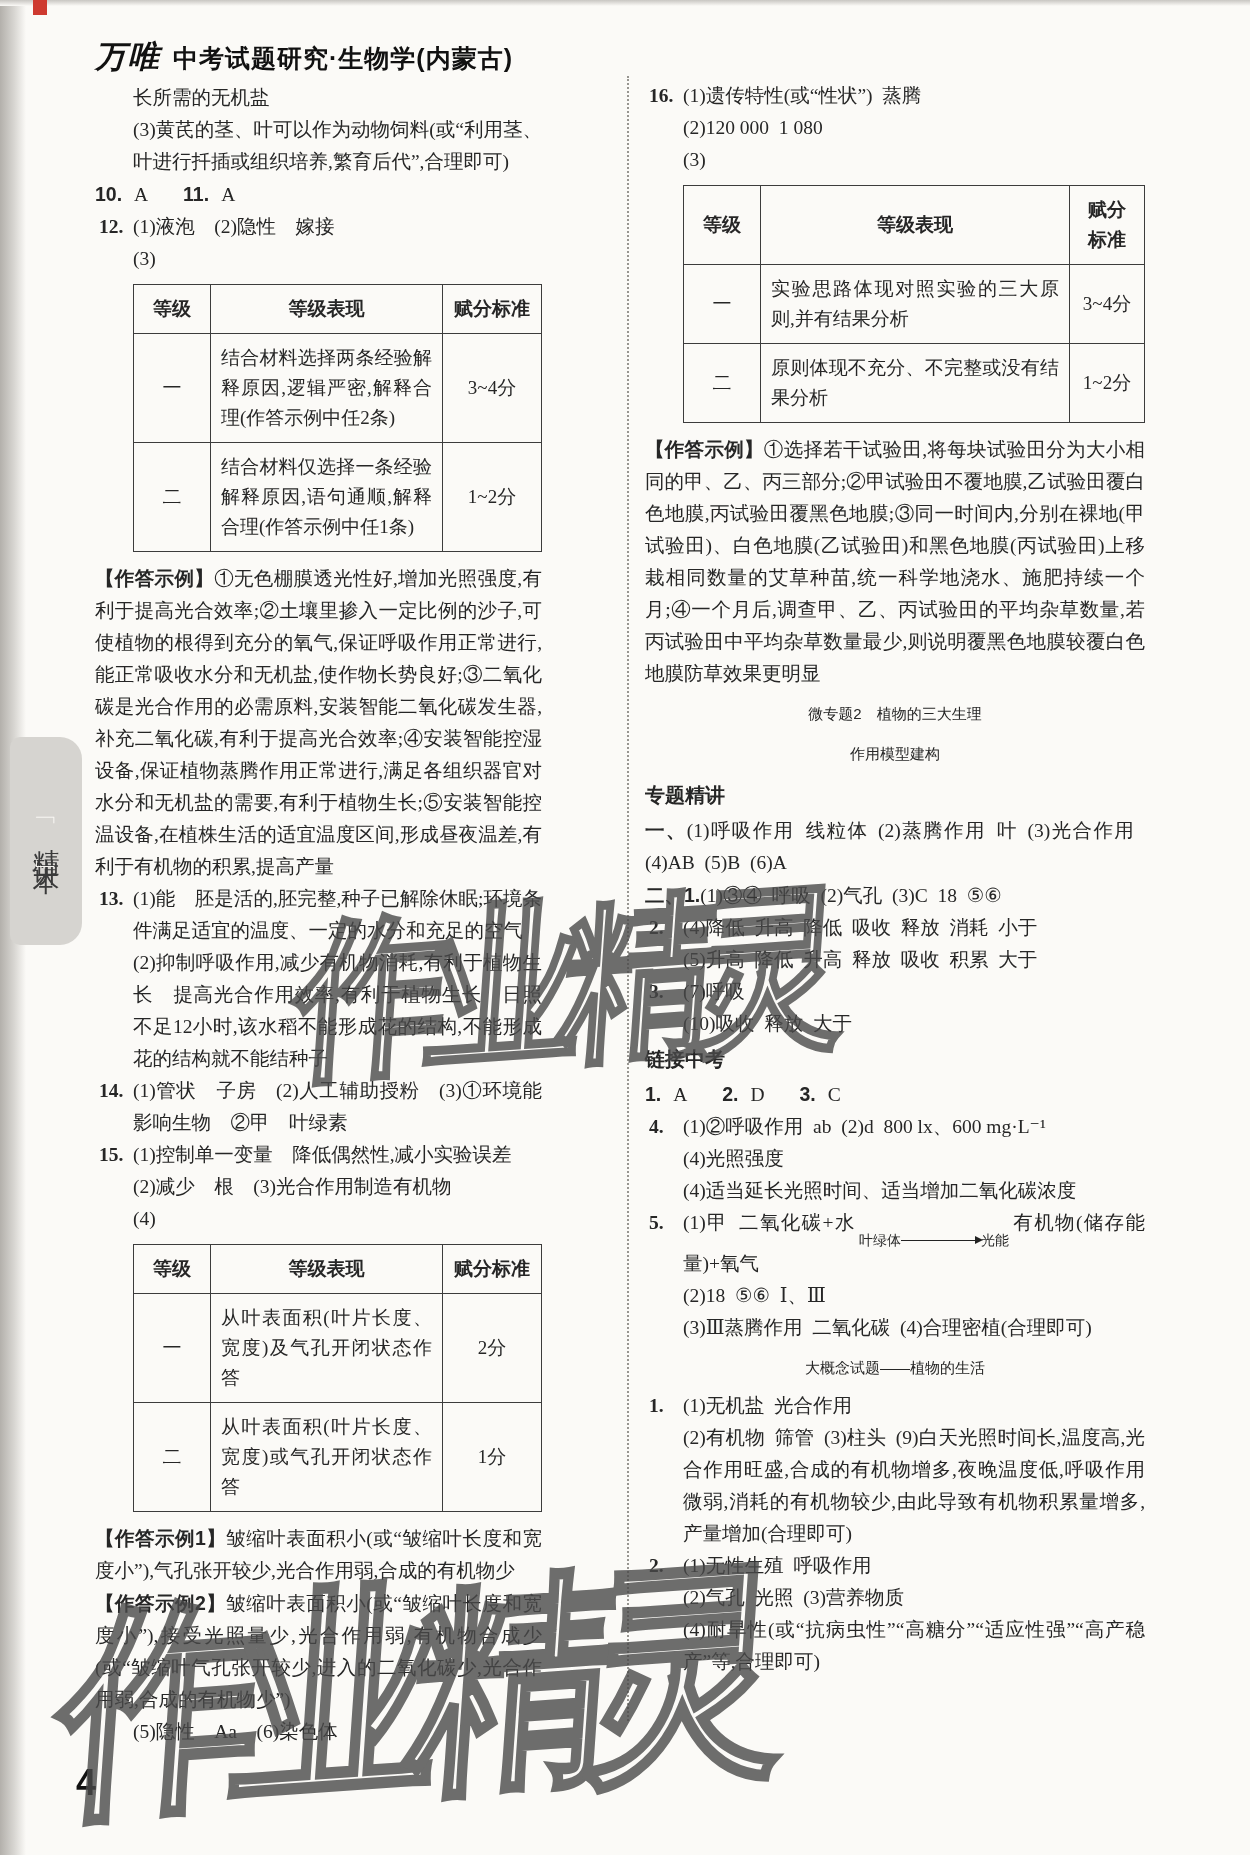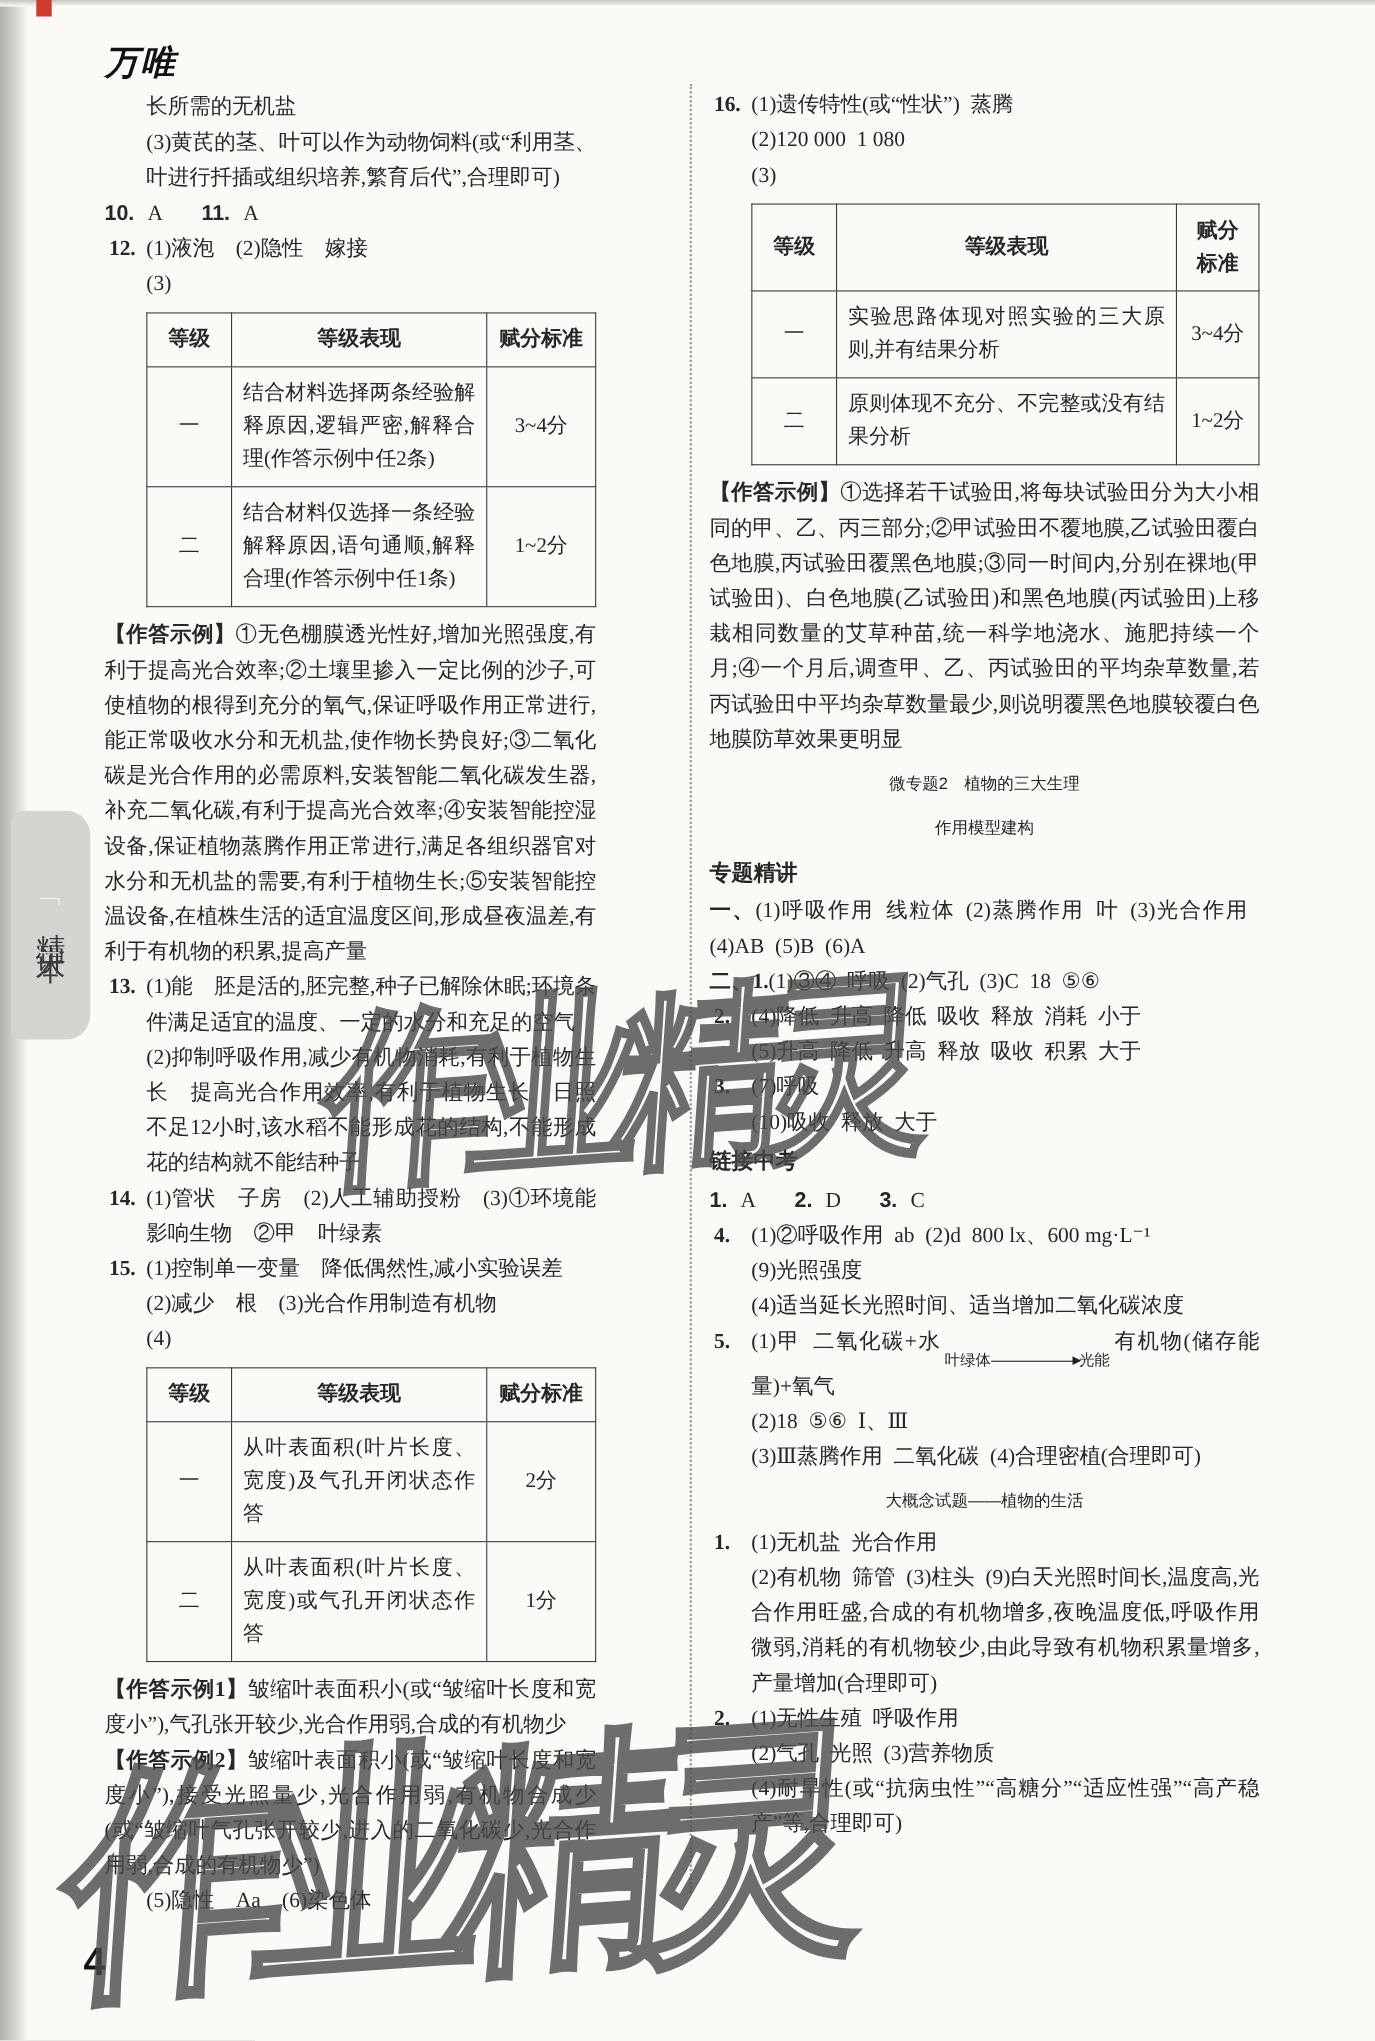--- a/index.html
+++ b/index.html
@@ -16,21 +16,21 @@
   .logo{font-weight:900;font-style:italic;font-size:31px;letter-spacing:2px;color:#111;}
   .title{font-weight:700;font-size:25px;letter-spacing:1px;color:#111;}
 
   .col{position:absolute;top:82px;font-size:19.5px;line-height:32px;}
   .col.left{left:95px;width:447px;}
   .col.right{left:645px;width:500px;top:80px;}
 
   .item{position:relative;padding-left:38px;text-align:justify;}
   .item.flush{padding-left:0;}
   .num{position:absolute;left:4px;top:0;font-family:Liberation Serif, serif;font-weight:700;}
-  .numi,.lbl{font-family:Liberation Serif, serif;font-weight:700;}
+  .numi,.lbl{font-family:Liberation Sans, sans-serif;font-weight:700;}
   .pairs{padding-left:0;}
   .pairs .pn{font-family:"Liberation Sans",sans-serif;font-weight:700;margin-right:12px;}
   .pairs .pa{margin-right:30px;}
 
   table.rubric{border-collapse:collapse;margin:9px 0 10px 38px;width:calc(100% - 38px);
        font-size:19px;line-height:30px;}
   table.rubric th,table.rubric td{border:1.6px solid #3c3c3c;padding:9px 10px;}
   table.rubric th{font-family:"Liberation Sans",sans-serif;font-weight:700;text-align:center;}
   td.grade{text-align:center;width:56px;}
   td.score{text-align:center;width:78px;white-space:nowrap;}
@@ -72,20 +72,21 @@
 </head>
 <body>
 
 <div class="page">
   <div class="scan-edge"></div>
   <div class="scan-top"></div>
   <div class="red-mark"></div>
 
   <div class="hdr">
     <span class="logo">万唯</span>
+    <span class="title">中考试题研究·生物学(内蒙古)</span>
   </div>
 
   <div class="col left">
     <div class="item"><span>长所需的无机盐</span></div>
     <div class="item"><span>(3)黄芪的茎、叶可以作为动物饲料(或“利用茎、叶进行扦插或组织培养,繁育后代”,合理即可)</span></div>
     <div class="item pairs">
       <span class="pn">10.</span><span class="pa">A</span>
       <span class="pn">11.</span><span class="pa">A</span>
     </div>
     <div class="item">
@@ -223,21 +224,21 @@
 
     <div class="item pairs">
       <span class="pn">1.</span><span class="pa">A</span>
       <span class="pn">2.</span><span class="pa">D</span>
       <span class="pn">3.</span><span class="pa">C</span>
     </div>
     <div class="item">
       <span class="num">4.</span>
       <span>(1)②呼吸作用 ab (2)d 800 lx、600 mg·L⁻¹</span>
     </div>
-    <div class="item"><span>(9)光照强度</span></div>
+    <div class="item"><span>(4)光照强度</span></div>
     <div class="item"><span>(4)适当延长光照时间、适当增加二氧化碳浓度</span></div>
 
     <div class="item">
       <span class="num">5.</span>
       <span>(1)甲 二氧化碳+水</span><span class="rxn">
           <span class="rt">叶绿体</span>
           <span class="ra"></span>
           <span class="rb">光能</span>
         </span><span>有机物(储存能量)+氧气</span>
     </div>

